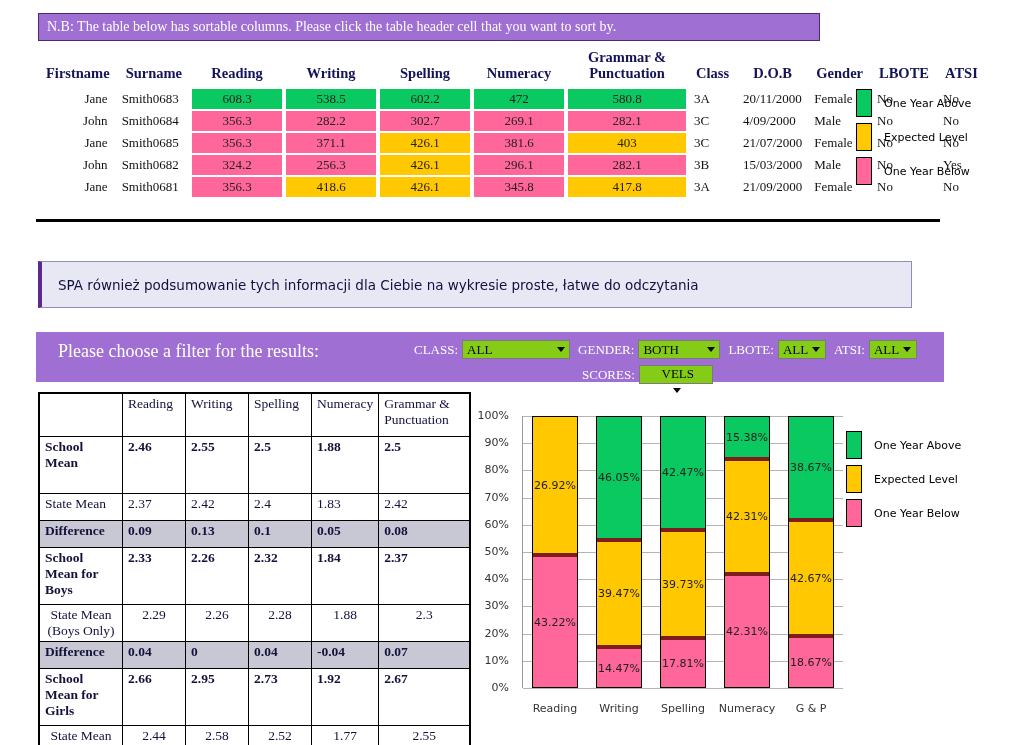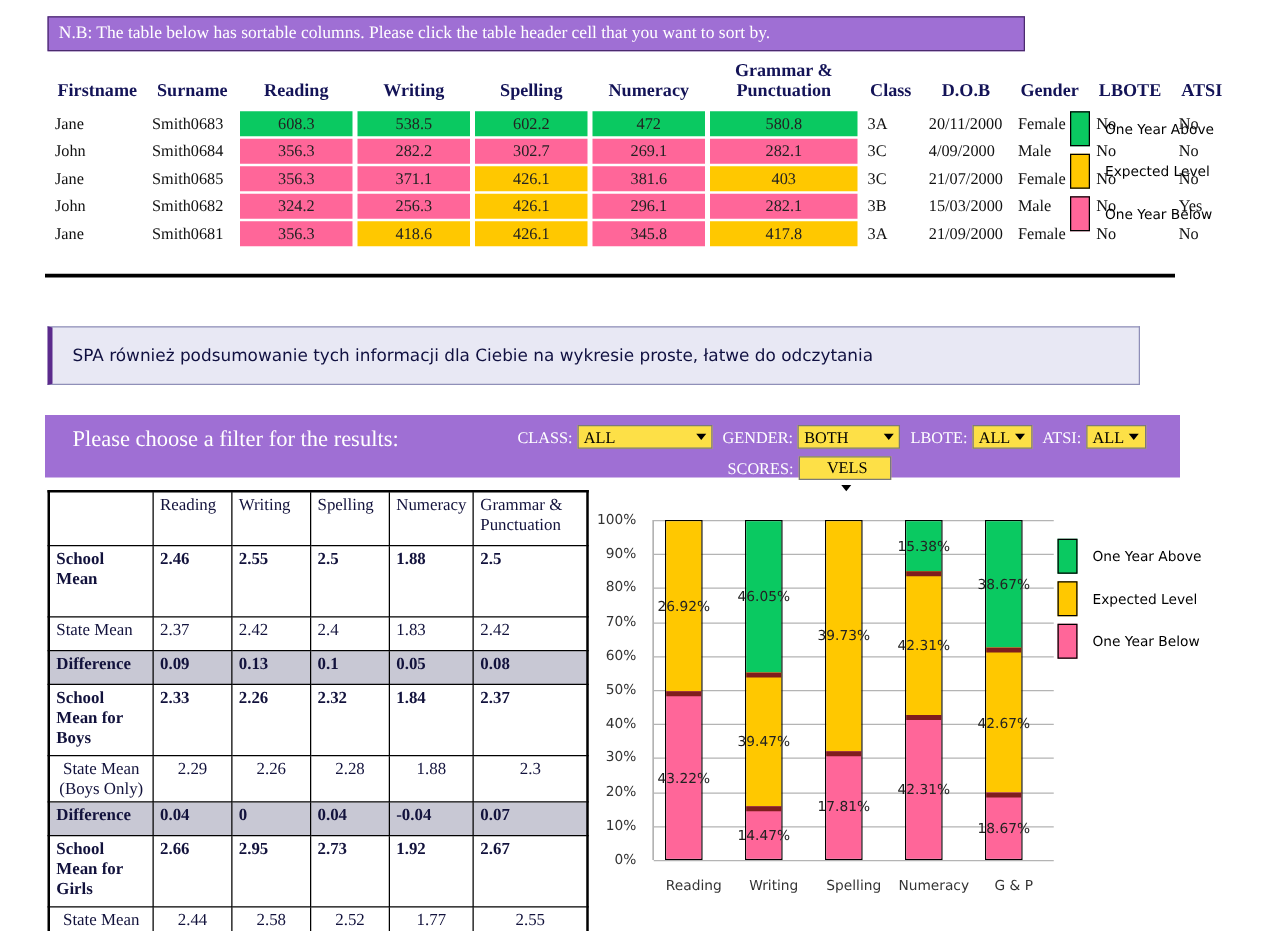--- a/index.html
+++ b/index.html
@@ -56,21 +56,21 @@
     cursor: pointer;
   }
   .students-table td {
     font-size: 13px;
     color: #111111;
     text-align: left;
     padding: 1px 6px;
     height: 20px;
     white-space: nowrap;
   }
-  .students-table td.name-cell { text-align: left; padding-right: 10px; }
+  .students-table td.name-cell { text-align: right; padding-right: 10px; }
   .students-table td.surname-cell { text-align: left; padding-left: 4px; }
   .students-table td.score {
     color: #222222;
     font-size: 13px;
     text-align: center;
     padding: 0;
   }
   .score-chip {
     display: block;
     min-width: 82px;
@@ -182,21 +182,21 @@
     font-family: "Liberation Serif", serif;
     margin-right: 4px;
     margin-left: 8px;
     white-space: nowrap;
   }
   .filter-row1 .filter-label:first-child,
   .filter-row2 .filter-label:first-child { margin-left: 0; }
 
   .select-box {
     position: relative;
-    background: #fde047;
+    background: #84cc16;
     border: 1px solid #7a7a7a;
     box-sizing: border-box;
     height: 19px;
     display: flex;
     align-items: center;
     font-size: 13px;
     font-family: "Liberation Serif", serif;
     color: #000000;
     padding-left: 4px;
     cursor: pointer;
@@ -297,21 +297,21 @@
     right: 334px;
     width: 40px;
     text-align: right;
     font-size: 11px;
     color: #333333;
     transform: translateY(-7px);
   }
   .bar-col {
     position: absolute;
     bottom: 0;
-    width: 30px;
+    width: 46px;
     height: 272px;
     display: flex;
     flex-direction: column;
     border: 1px solid #000000;
     box-sizing: border-box;
   }
   .bar-seg {
     position: relative;
     display: flex;
     align-items: center;
@@ -677,20 +677,23 @@
         </div>
         <div class="bar-seg seg-expect" style="flex: 39.47 0 0px;">
           <span class="seg-label">39.47%</span>
         </div>
         <div class="bar-seg seg-below" style="flex: 14.47 0 0px;">
           <span class="seg-label">14.47%</span>
         </div>
       </div>
       <div class="xlabel" style="left: 56px;">Writing</div>
       <div class="bar-col" style="left: 137px;">
+        <div class="bar-seg seg-above" style="flex: 42.47 0 0px;">
+          <span class="seg-label">42.47%</span>
+        </div>
         <div class="bar-seg seg-expect" style="flex: 39.73 0 0px;">
           <span class="seg-label">39.73%</span>
         </div>
         <div class="bar-seg seg-below" style="flex: 17.81 0 0px;">
           <span class="seg-label">17.81%</span>
         </div>
       </div>
       <div class="xlabel" style="left: 120px;">Spelling</div>
       <div class="bar-col" style="left: 201px;">
         <div class="bar-seg seg-above" style="flex: 15.38 0 0px;">

